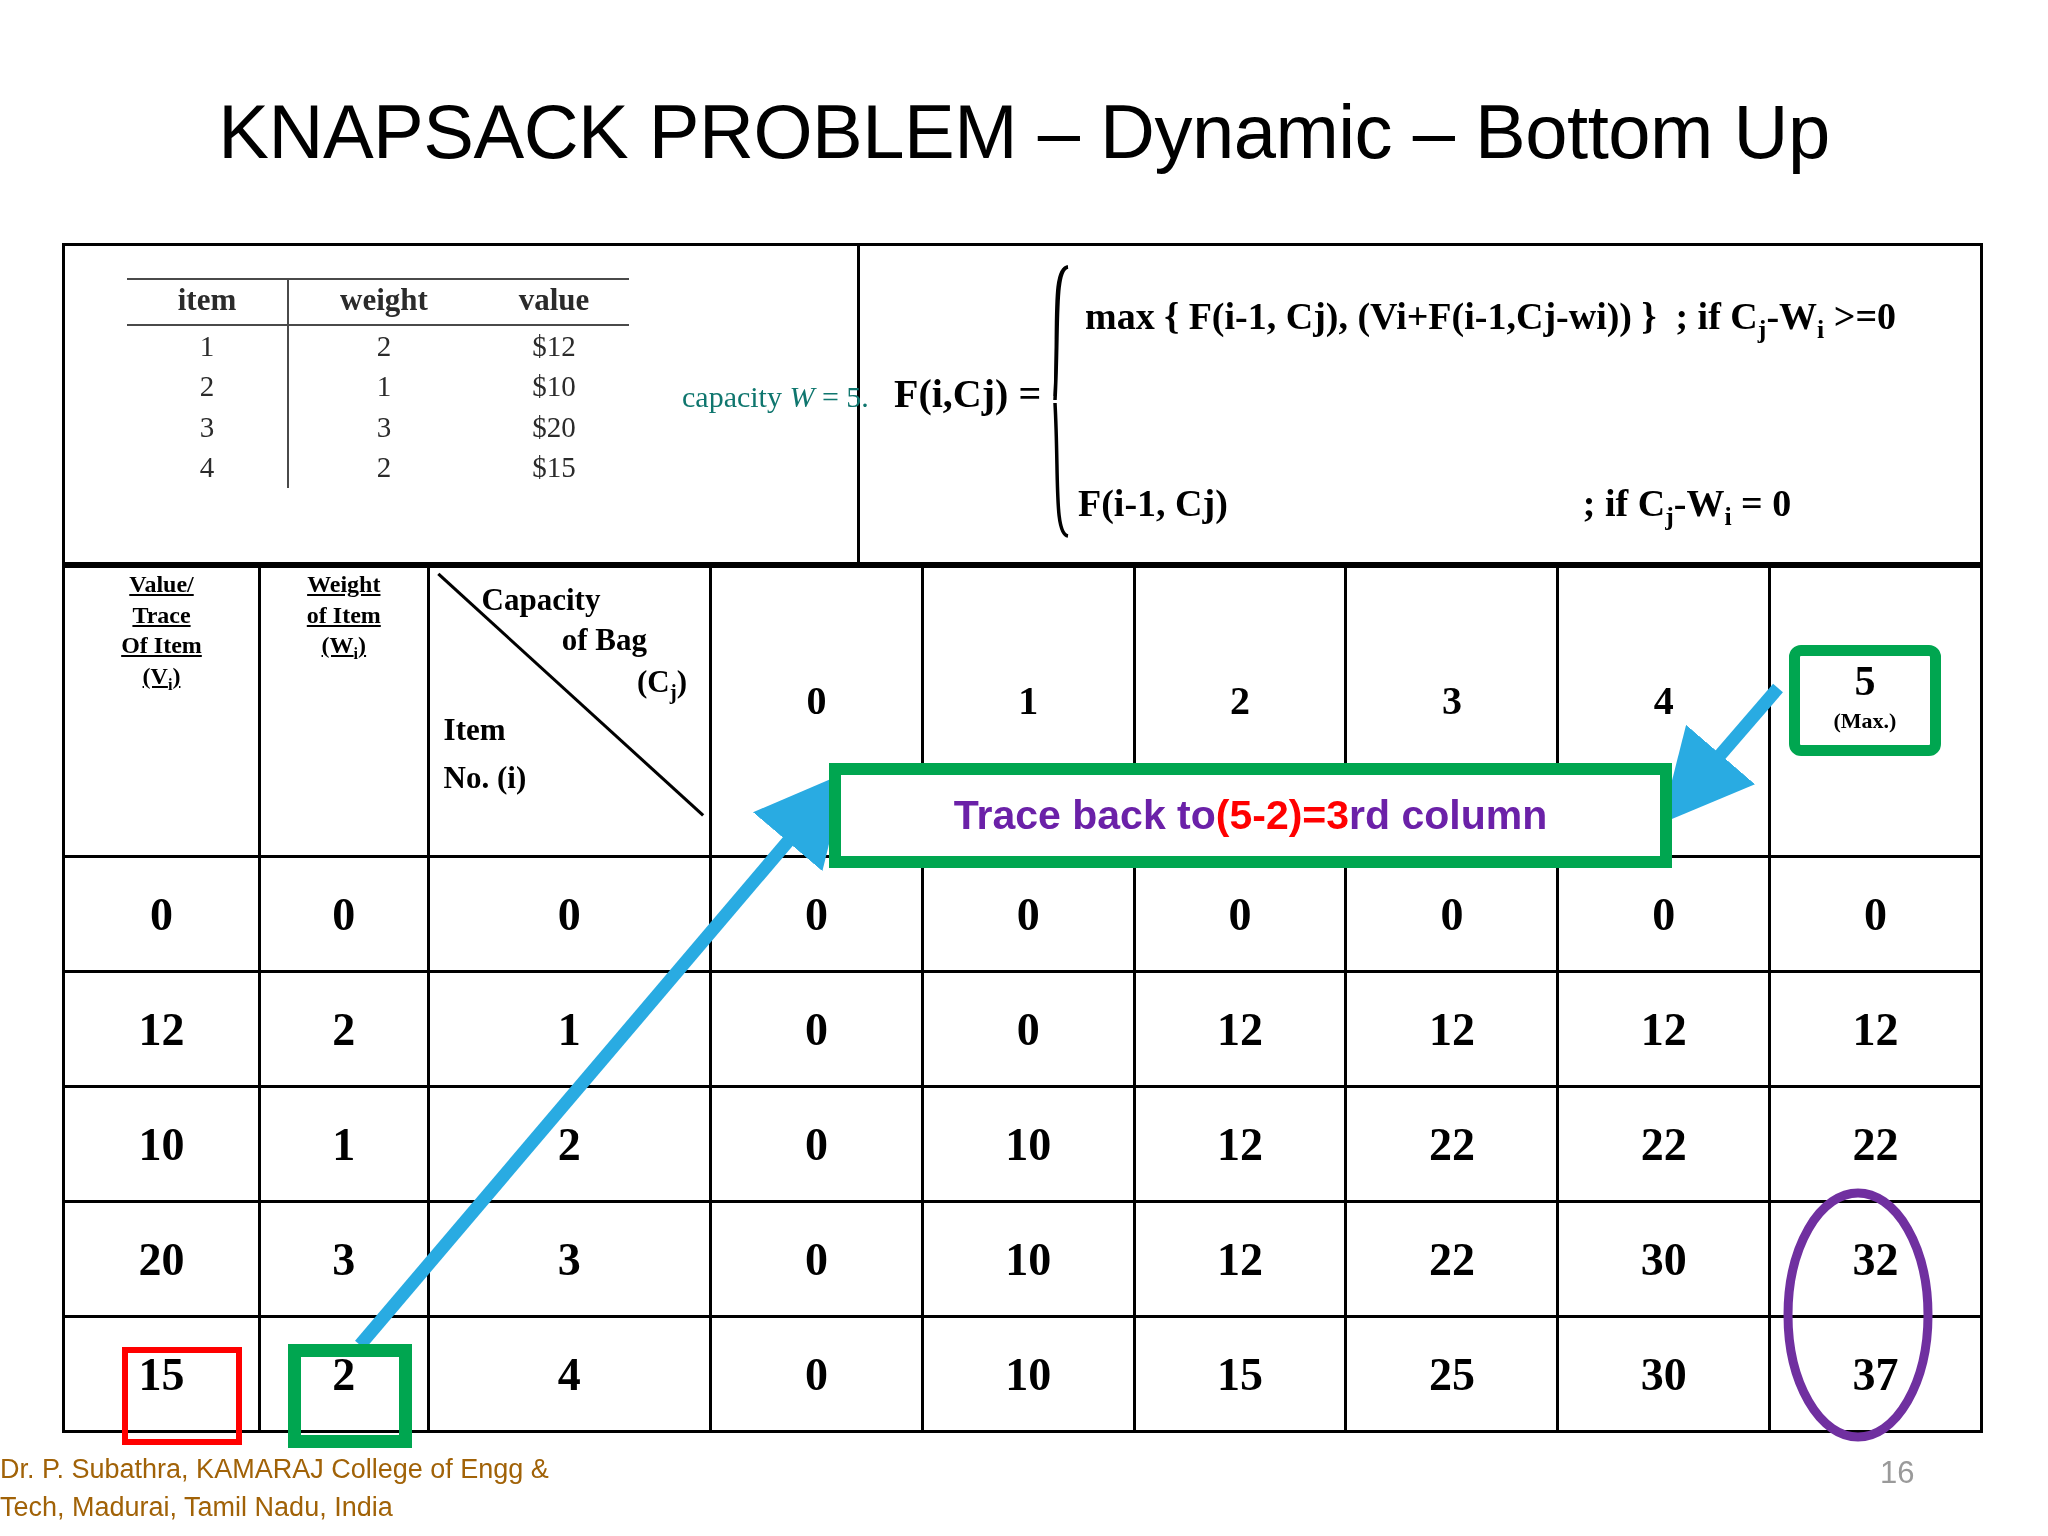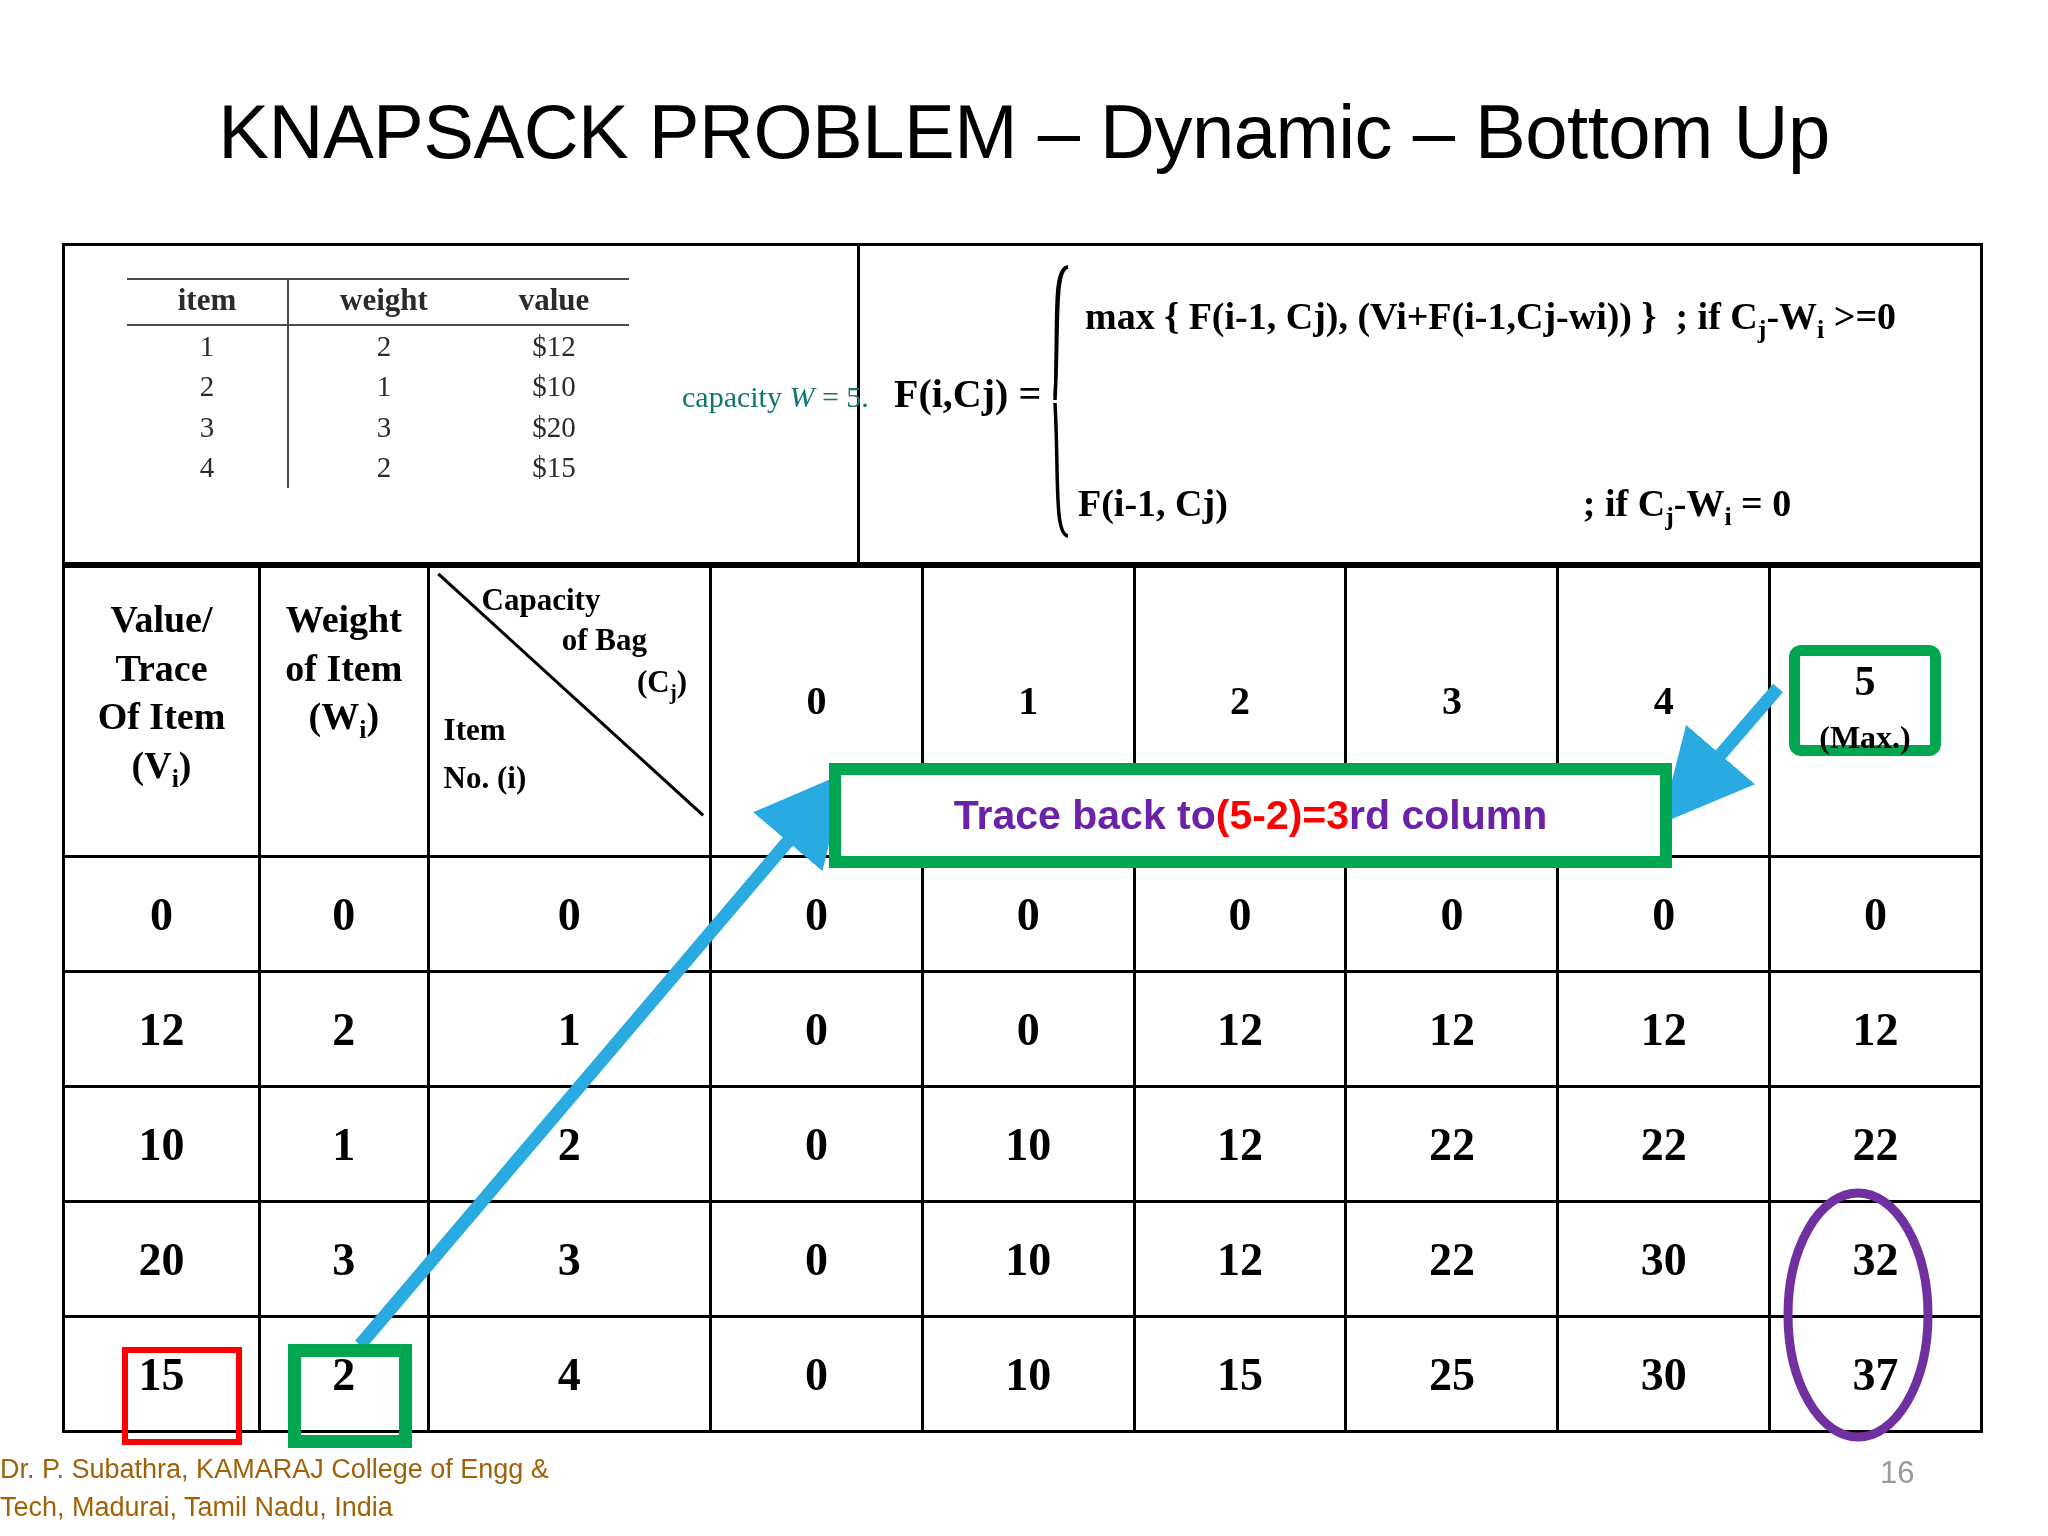--- a/index.html
+++ b/index.html
@@ -156,24 +156,25 @@
   }
   #dp-grid .col-v  { width: 186px; }
   #dp-grid .col-w  { width: 160px; }
   #dp-grid .col-cap{ width: 268px; }
   #dp-grid .col-c  { width: 201px; }
 
   #dp-grid tr.header-row td { height: 290px; vertical-align: top; }
   #dp-grid tr.data-row td { height: 115px; }
 
   .hdr-stack {
-    font-size: 38px;
+    font-size: 24px;
     font-weight: bold;
     line-height: 1.28;
-    padding-top: 26px;
+    padding-top: 0;
+    text-decoration: underline;
   }
 
   
   #cap-header { position: relative; overflow: hidden; }
   #cap-header .diag {
     position: absolute;
     left: 0; top: 0;
     width: 100%; height: 100%;
     pointer-events: none;
   }
@@ -228,21 +229,21 @@
     height: 111px;
     border: 11px solid #00a650;
     border-radius: 12px;
     background: #ffffff;
     box-sizing: border-box;
     font-family: "Liberation Serif", serif;
     color: #000;
     text-align: center;
   }
   #max-badge .big { font-size: 42px; font-weight: bold; line-height: 1.0; margin-top: 4px; }
-  #max-badge .small { font-size: 32px; font-weight: bold; line-height: 1.0; margin-top: 19px; }
+  #max-badge .small { font-size: 22px; font-weight: bold; line-height: 1.0; margin-top: 8px; }
 
   #trace-banner {
     position: absolute;
     left: 829px;
     top: 763px;
     width: 843px;
     height: 105px;
     background: #ffffff;
     border: 12px solid #00a650;
     box-sizing: border-box;

